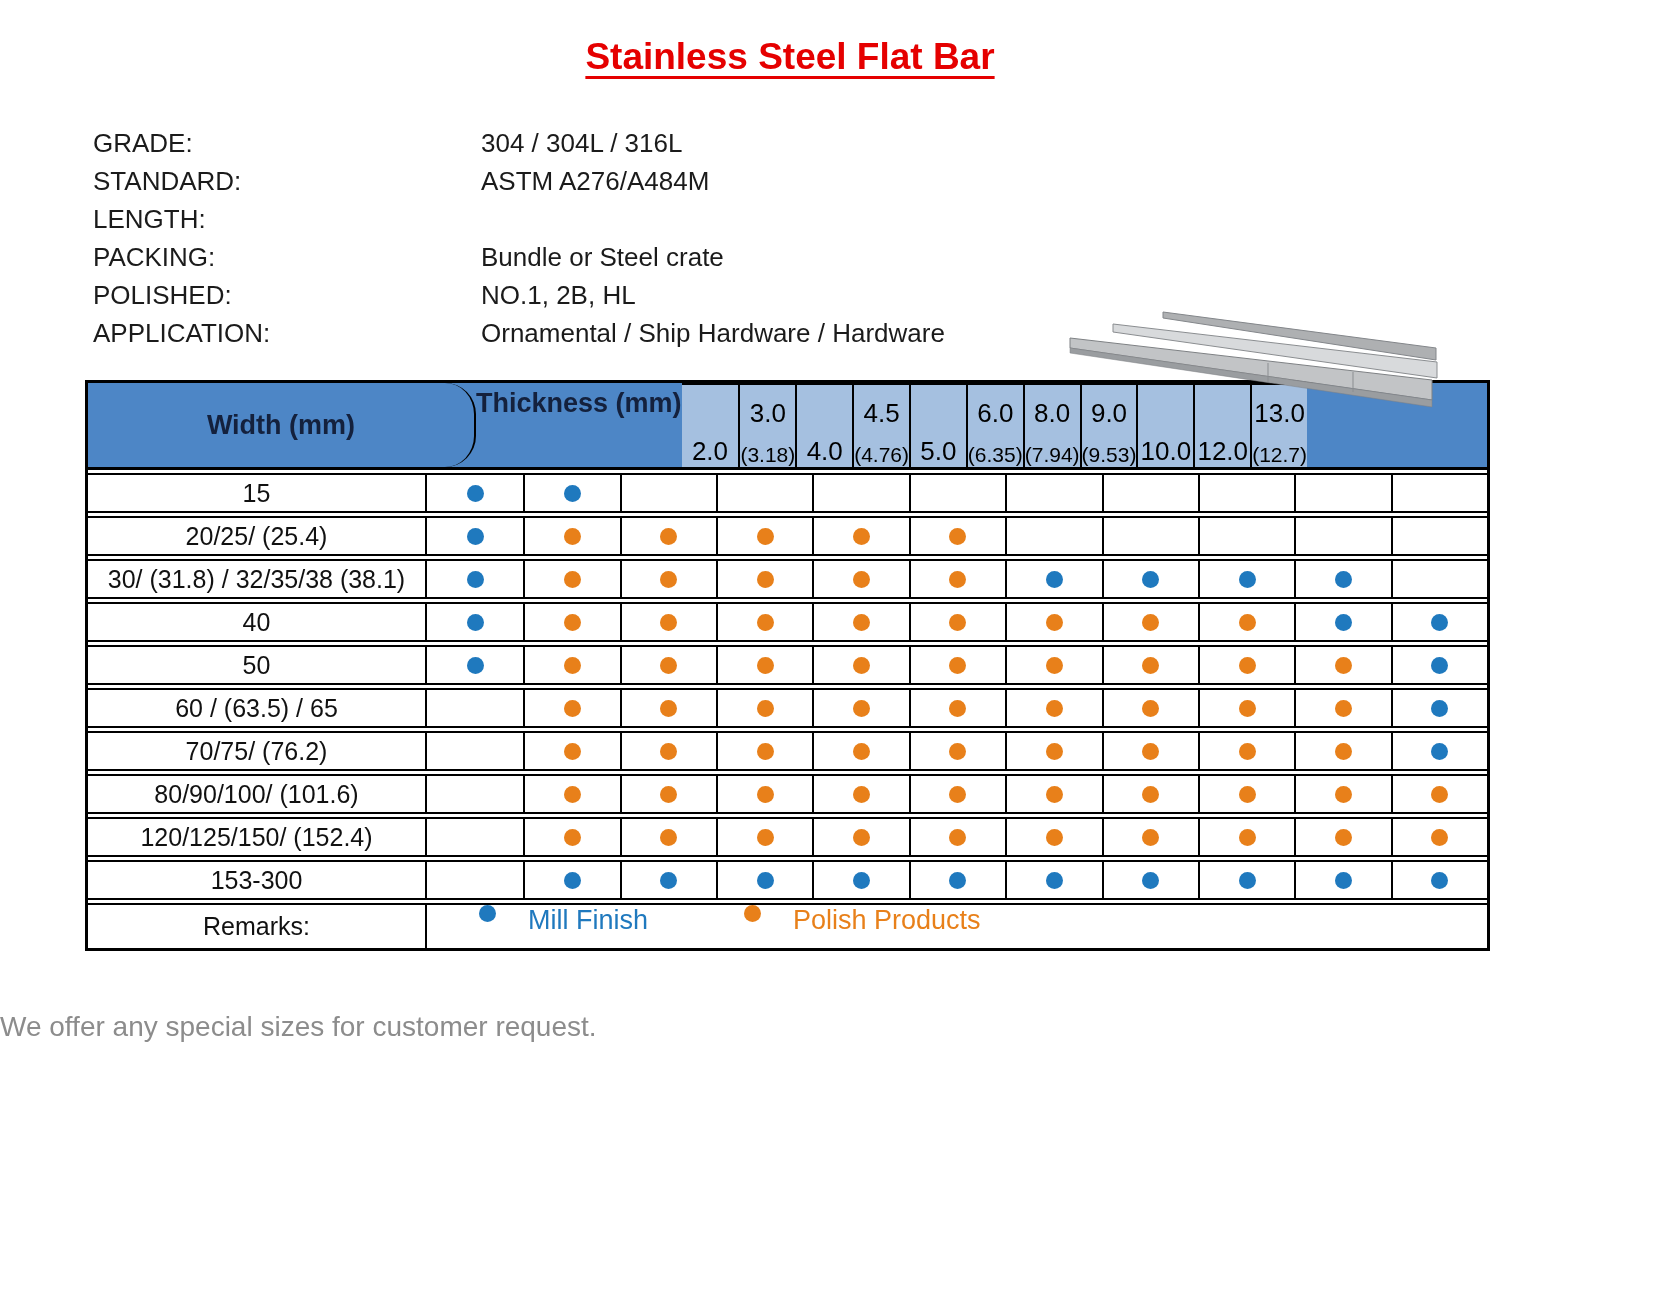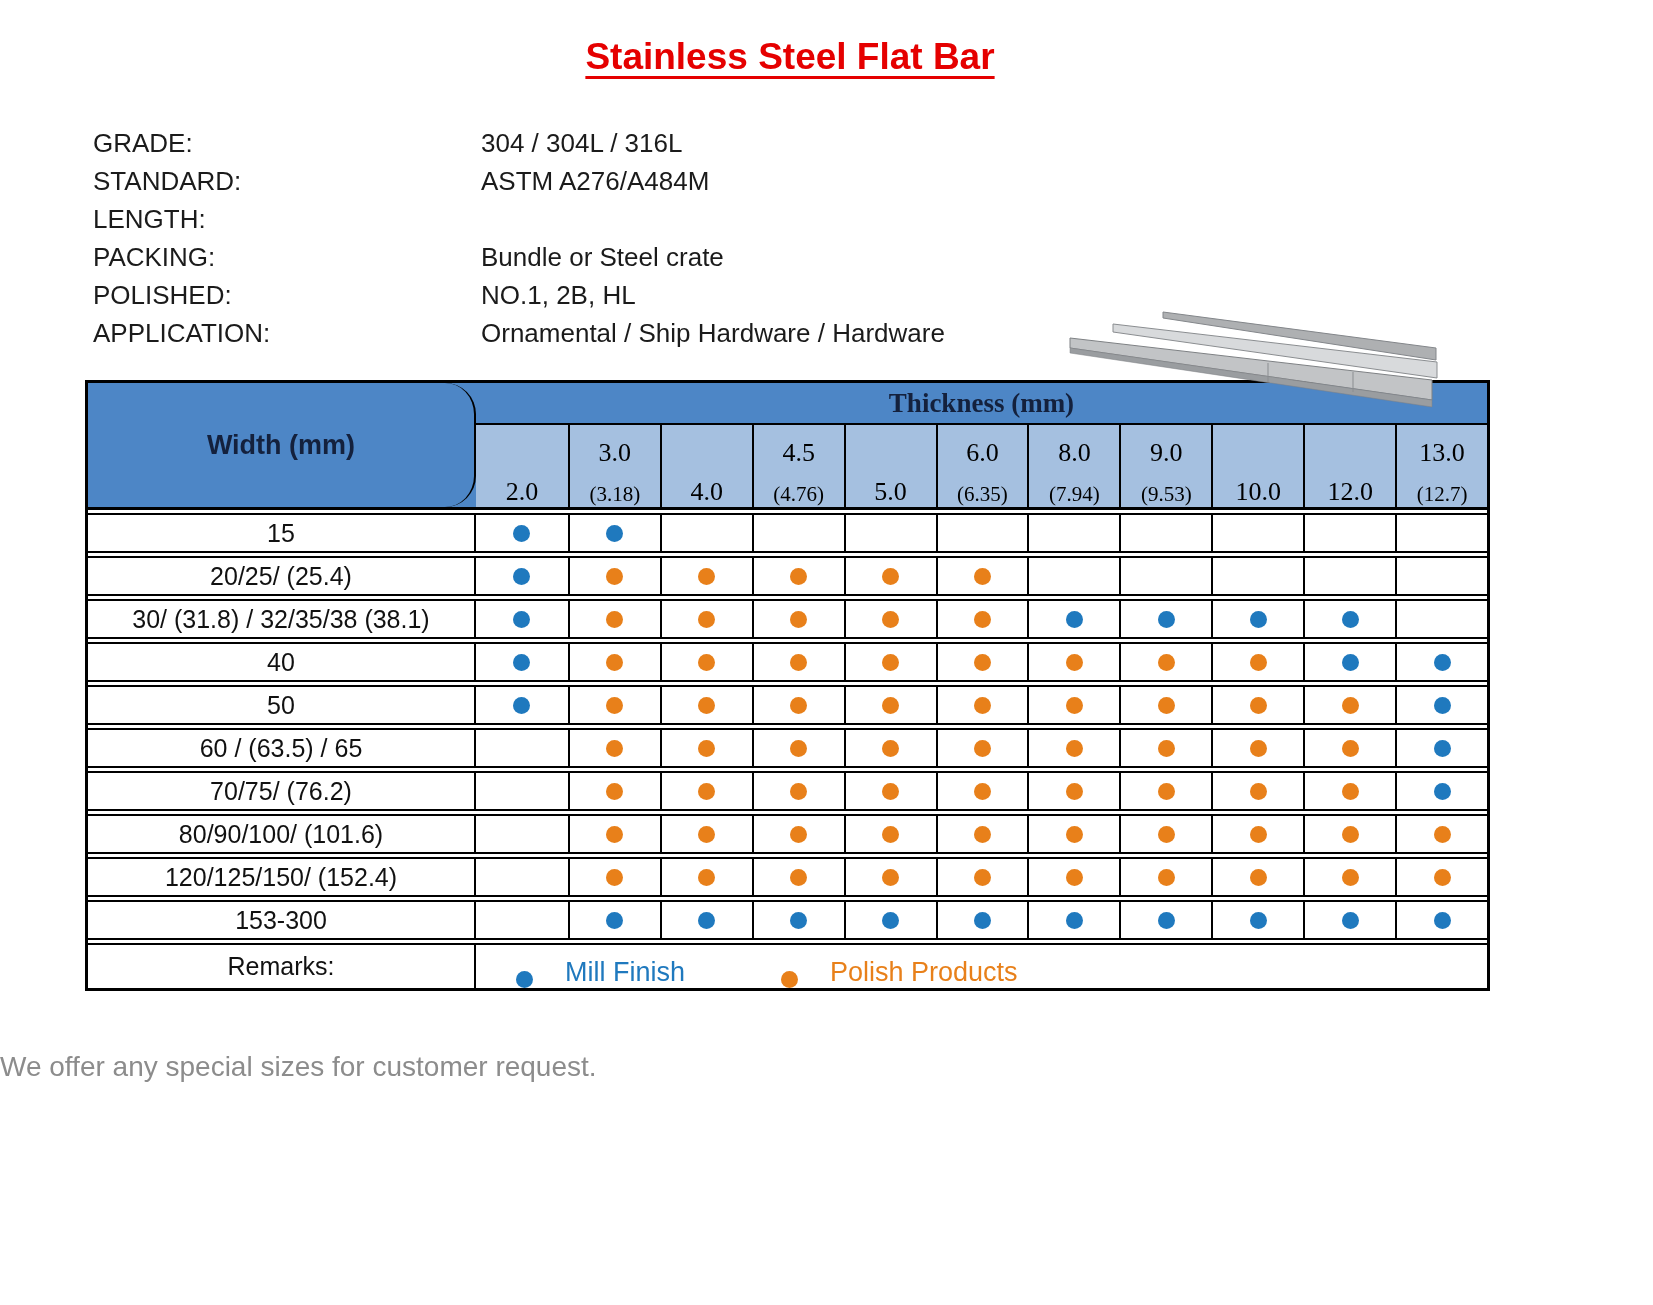--- a/index.html
+++ b/index.html
@@ -36,21 +36,21 @@
     background: #fff;
   }
   .thead { display: flex; border-bottom: 3px solid #000; background: var(--header-blue); }
   .width-head {
     width: 388px; flex: none;
     display: flex; align-items: center; justify-content: center;
     font-size: 27px; font-weight: bold; color: #14213d;
     border-right: 2px solid #000;
     border-radius: 31px;
   }
-  .thick-area { flex: 1; display: flex; flex-direction: column; font-family: Liberation Serif, serif; }
+  .thick-area { flex: 1; display: flex; flex-direction: row; }
   .thick-title {
     height: 40px; display: flex; align-items: center; justify-content: center;
     font-size: 27px; font-weight: bold; color: #14213d;
   }
   .thick-cols { display: grid; grid-template-columns: repeat(11, 1fr); border-top: 2px solid #000; }
   .thick-col {
     background: var(--subheader-blue);
     border-left: 2px solid #000;
     height: 82px;
     display: flex; flex-direction: column; align-items: center; justify-content: flex-end;
@@ -62,35 +62,35 @@
 
   .trow {
     display: flex;
     margin-top: 3px;
     border-top: 2px solid #000;
     border-bottom: 2px solid #000;
     height: 40px;
     background: #fff;
   }
   .wcell {
-    width: 388px; flex: none;
+    width: 339px; flex: none;
     border-right: 2px solid #000;
     display: flex; align-items: center; justify-content: center;
     font-size: 25px; color: #111;
   }
   .dotcells { flex: 1; display: grid; grid-template-columns: repeat(11, 1fr); }
   .dcell { border-left: 2px solid #000; display: flex; align-items: center; justify-content: center; }
   .dcell:first-child { border-left: none; }
 
   .dot { width: 17px; height: 17px; border-radius: 50%; display: inline-block; }
   .dot.blue   { background: var(--dot-blue); }
   .dot.orange { background: var(--dot-orange); }
 
   .remarks { height: 45px; border-bottom: none; }
-  .legend { flex: 1; display: flex; align-items: flex-end; padding-left: 40px; font-size: 27px; }
+  .legend { flex: 1; display: flex; align-items: flex-start; padding-left: 52px; font-size: 27px; }
   .legend .lbl { margin-left: 32px; }
   .legend .lbl.blue-text   { color: var(--dot-blue); }
   .legend .lbl.orange-text { color: var(--dot-orange); }
   .legend .dot.orange { margin-left: 96px; }
 
   .footer {
     margin-top: 60px; text-align: left;
     font-size: 28px; font-weight: normal;
     color: var(--footer-gray);
   }

